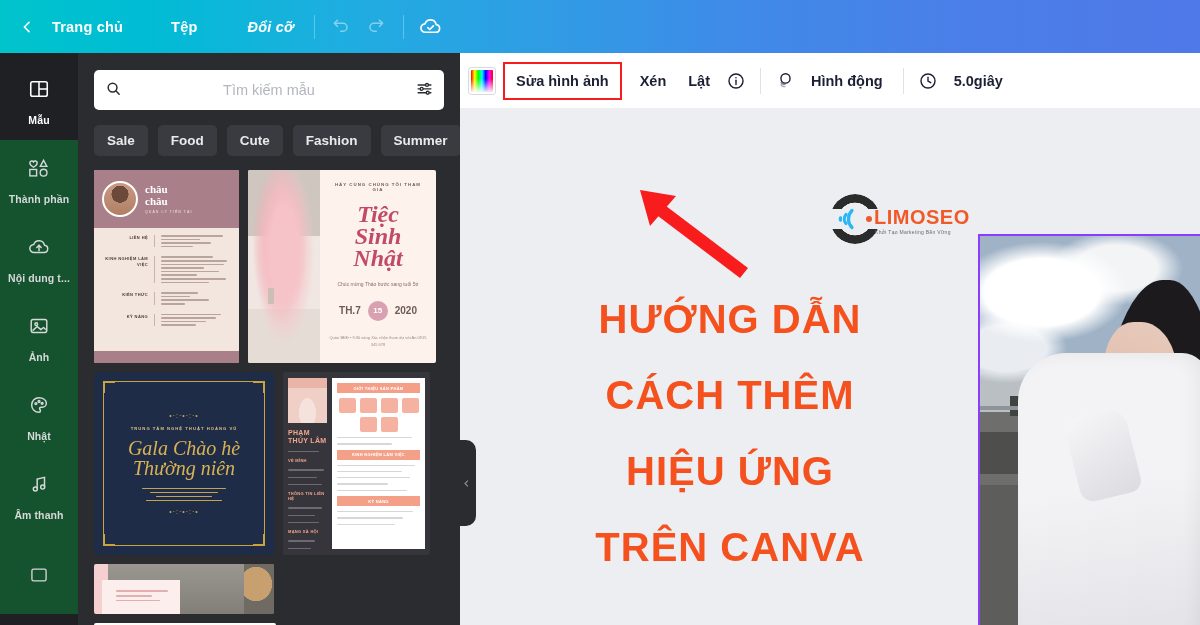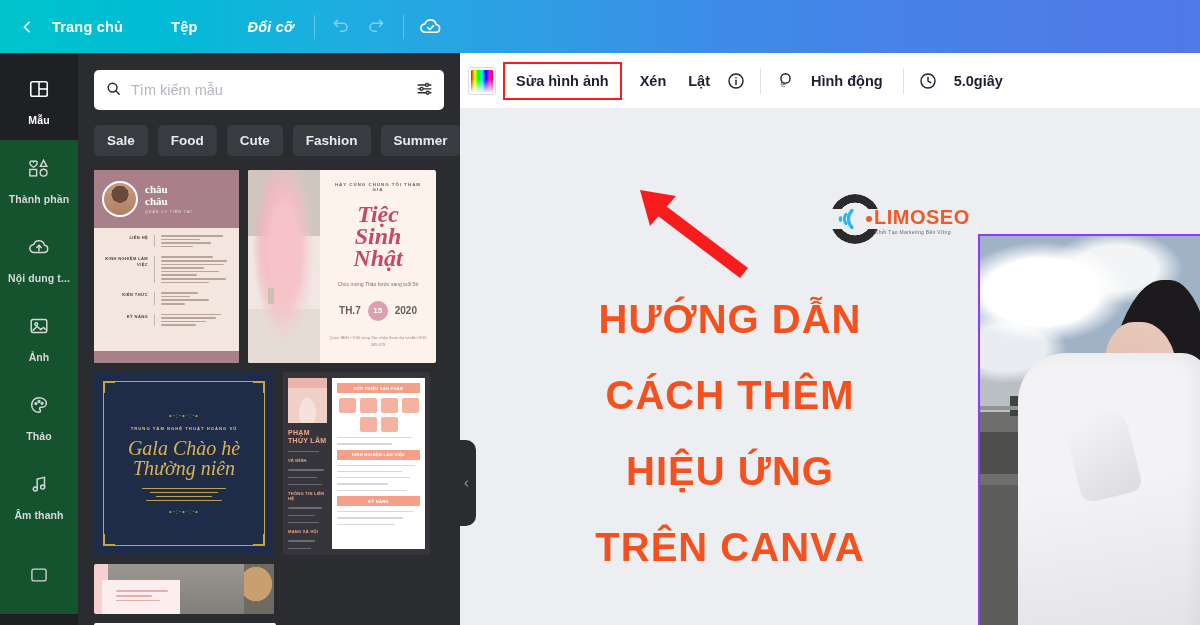--- a/index.html
+++ b/index.html
@@ -48,21 +48,21 @@
   .rail-lbl { font-size: 10.5px; font-weight: bold; white-space: nowrap; letter-spacing: .1px; }
 
   
   .panel {
     position: absolute; left: 78px; top: 53px; width: 382px; height: 572px;
     background: #2b2c30; z-index: 25; overflow: hidden;
   }
   .search-wrap { padding: 17px 16px 0 16px; }
   .search {
     height: 40px; background: #ffffff; border-radius: 5px;
-    display: flex; align-items: center; padding: 0 11px; gap: 9px;
+    display: flex; align-items: center; padding: 0 11px; gap: 9px; text-align: center;
   }
   .search-ph { flex: 1; color: #b3b6bd; font-size: 14.5px; }
   .chips { display: flex; gap: 10px; padding: 15px 0 0 16px; align-items: center; }
   .chip {
     background: #3a3b40; color: #e8eaec; font-size: 13.5px; font-weight: bold;
     border-radius: 5px; padding: 8px 13px; white-space: nowrap;
   }
   .grid { display: flex; flex-wrap: wrap; gap: 9px; padding: 14px 16px 0 16px; }
   .card { border-radius: 2px; overflow: hidden; position: relative; background: #111; }
 
@@ -315,21 +315,21 @@
     </div>
     <div class="rail-item">
       <div class="rail-ico">
         <svg width="22" height="22" viewBox="0 0 24 24" fill="none" stroke="#d6d8da" stroke-width="1.6">
             <path d="M12 4a8 8 0 1 0 0 16c1.1 0 1.6-.8 1.6-1.6 0-1.3-1-1.6-1-2.6 0-.8.7-1.4 1.6-1.4h1.4A4.4 4.4 0 0 0 20 10c0-3.4-3.6-6-8-6z"></path>
             <circle cx="8.6" cy="10.4" r="1"></circle>
             <circle cx="12" cy="8.2" r="1"></circle>
             <circle cx="15.4" cy="10.2" r="1"></circle>
           </svg>
       </div>
-      <div class="rail-lbl">Thảo</div>
+      <div class="rail-lbl">Nhật</div>
     </div>
     <div class="rail-item">
       <div class="rail-ico">
         <svg width="22" height="22" viewBox="0 0 24 24" fill="none" stroke="#d6d8da" stroke-width="1.6" stroke-linecap="round">
             <path d="M10 17V6.6l8-1.8V15"></path>
             <circle cx="8" cy="17.4" r="2.2"></circle>
             <circle cx="16" cy="15.4" r="2.2"></circle>
           </svg>
       </div>
       <div class="rail-lbl">Âm thanh</div>

